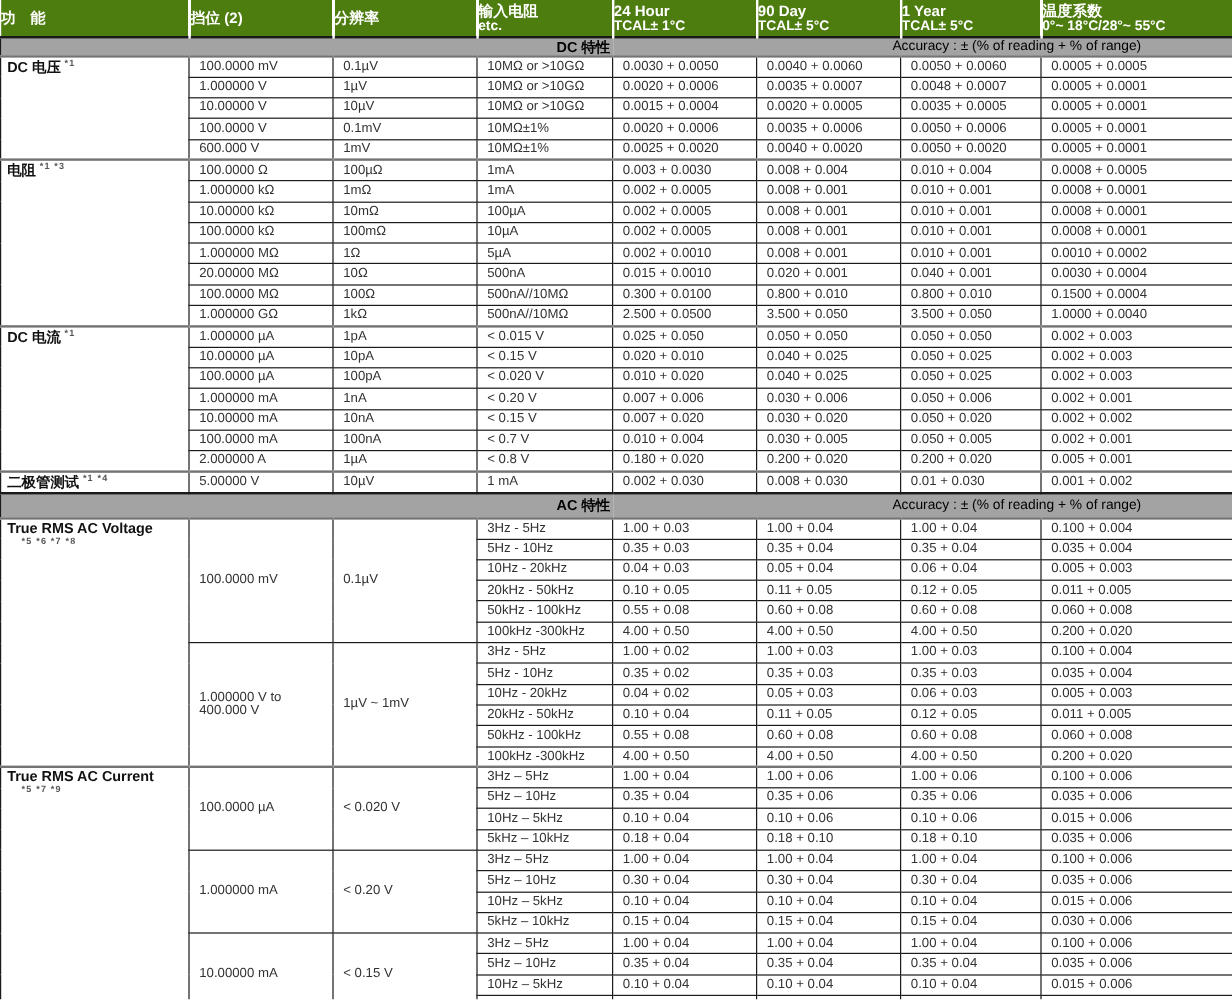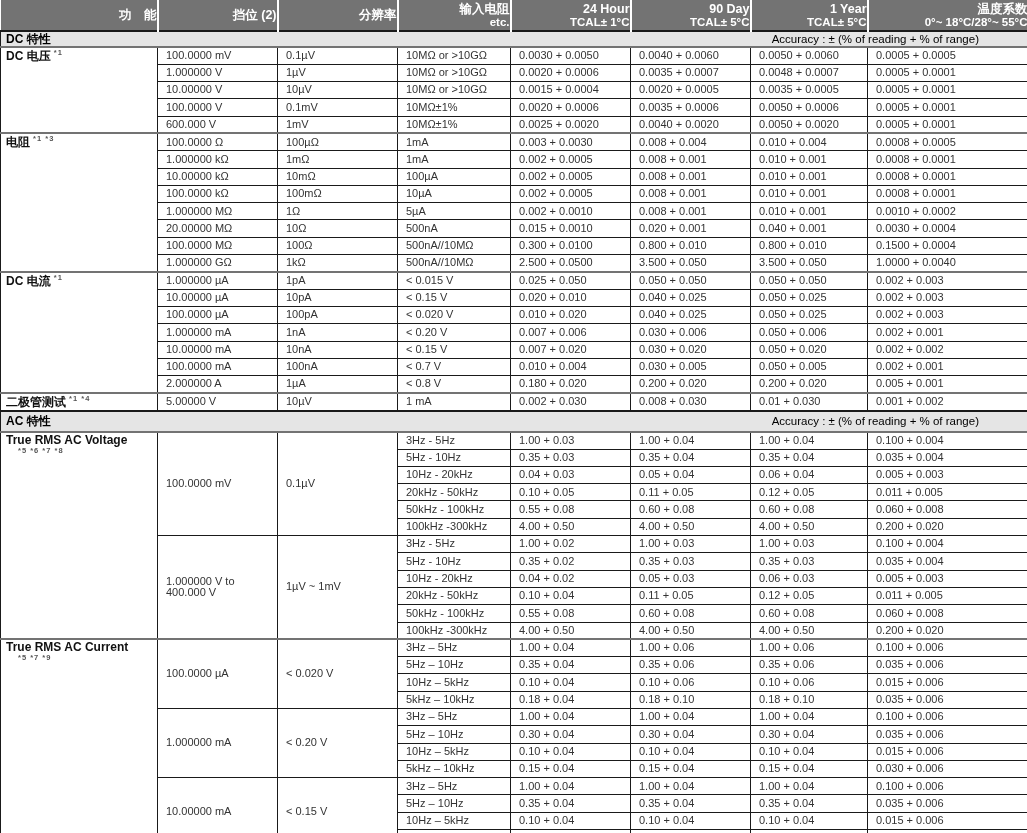--- a/index.html
+++ b/index.html
@@ -6,42 +6,43 @@
   .page {
     width:1027px; height:833px; overflow:hidden; background:#fff;
     font-family:"Liberation Sans","DejaVu Sans",sans-serif;
     position:relative;
   }
   table.spec { border-collapse:collapse; table-layout:fixed; width:1027px; }
   td,th { overflow:hidden; box-sizing:border-box; }
 
   thead tr { height:31px; }
   thead th {
-    background:#737373; color:#ffffff; font-weight:bold;
-    font-size:12.5px; line-height:1.12; text-align:right; vertical-align:middle;
+    background:#4d7c0f; color:#ffffff; font-weight:bold;
+    font-size:12.5px; line-height:1.12; text-align:left; vertical-align:middle;
     border-left:2px solid #ffffff; padding:0;
   }
   thead th:first-child { border-left:none; }
   thead .h2 { font-size:11.5px; }
 
   tbody td {
     border:1px solid #1a1a1a; font-size:11px; color:#333333;
     vertical-align:middle; padding:0 2px 0 8px; line-height:1.05;
     background:#ffffff;
   }
   tr.data-row { height:17.3px; }
 
   tr.section-row td {
-    background:#e5e5e5; border-top:2px solid #1a1a1a; border-bottom:1px solid #1a1a1a;
+    background:#a3a3a3; border-top:2px solid #1a1a1a; border-bottom:1px solid #1a1a1a;
     color:#000;
+    text-align:right;
   }
   tr.section-row.sec-0 { height:16px; }
   tr.section-row.sec-1 { height:21px; }
   td.section-title { font-weight:bold; font-size:12px; padding-left:5px; border-right:none; }
-  td.section-accuracy { text-align:right; padding-right:48px; font-size:11.5px; border-left:none; color:#222; }
+  td.section-accuracy { text-align:right; padding-right:76px; font-size:11.5px; border-left:none; color:#222; }
 
   tr.group-start td { border-top:2px solid #737373; }
 
   td.fn-cell {
     vertical-align:top; font-weight:bold; font-size:12px; color:#111111;
     padding:1px 3px 0 5px; line-height:1.15;
   }
   .fn-notes-inline { font-size:7.5px; color:#555; vertical-align:super; font-weight:bold; letter-spacing:1px; }
   .fn-notes-below { display:block; font-size:7.5px; color:#555; font-weight:bold; letter-spacing:1px; margin-top:-1px;margin-left:12px; }
 

